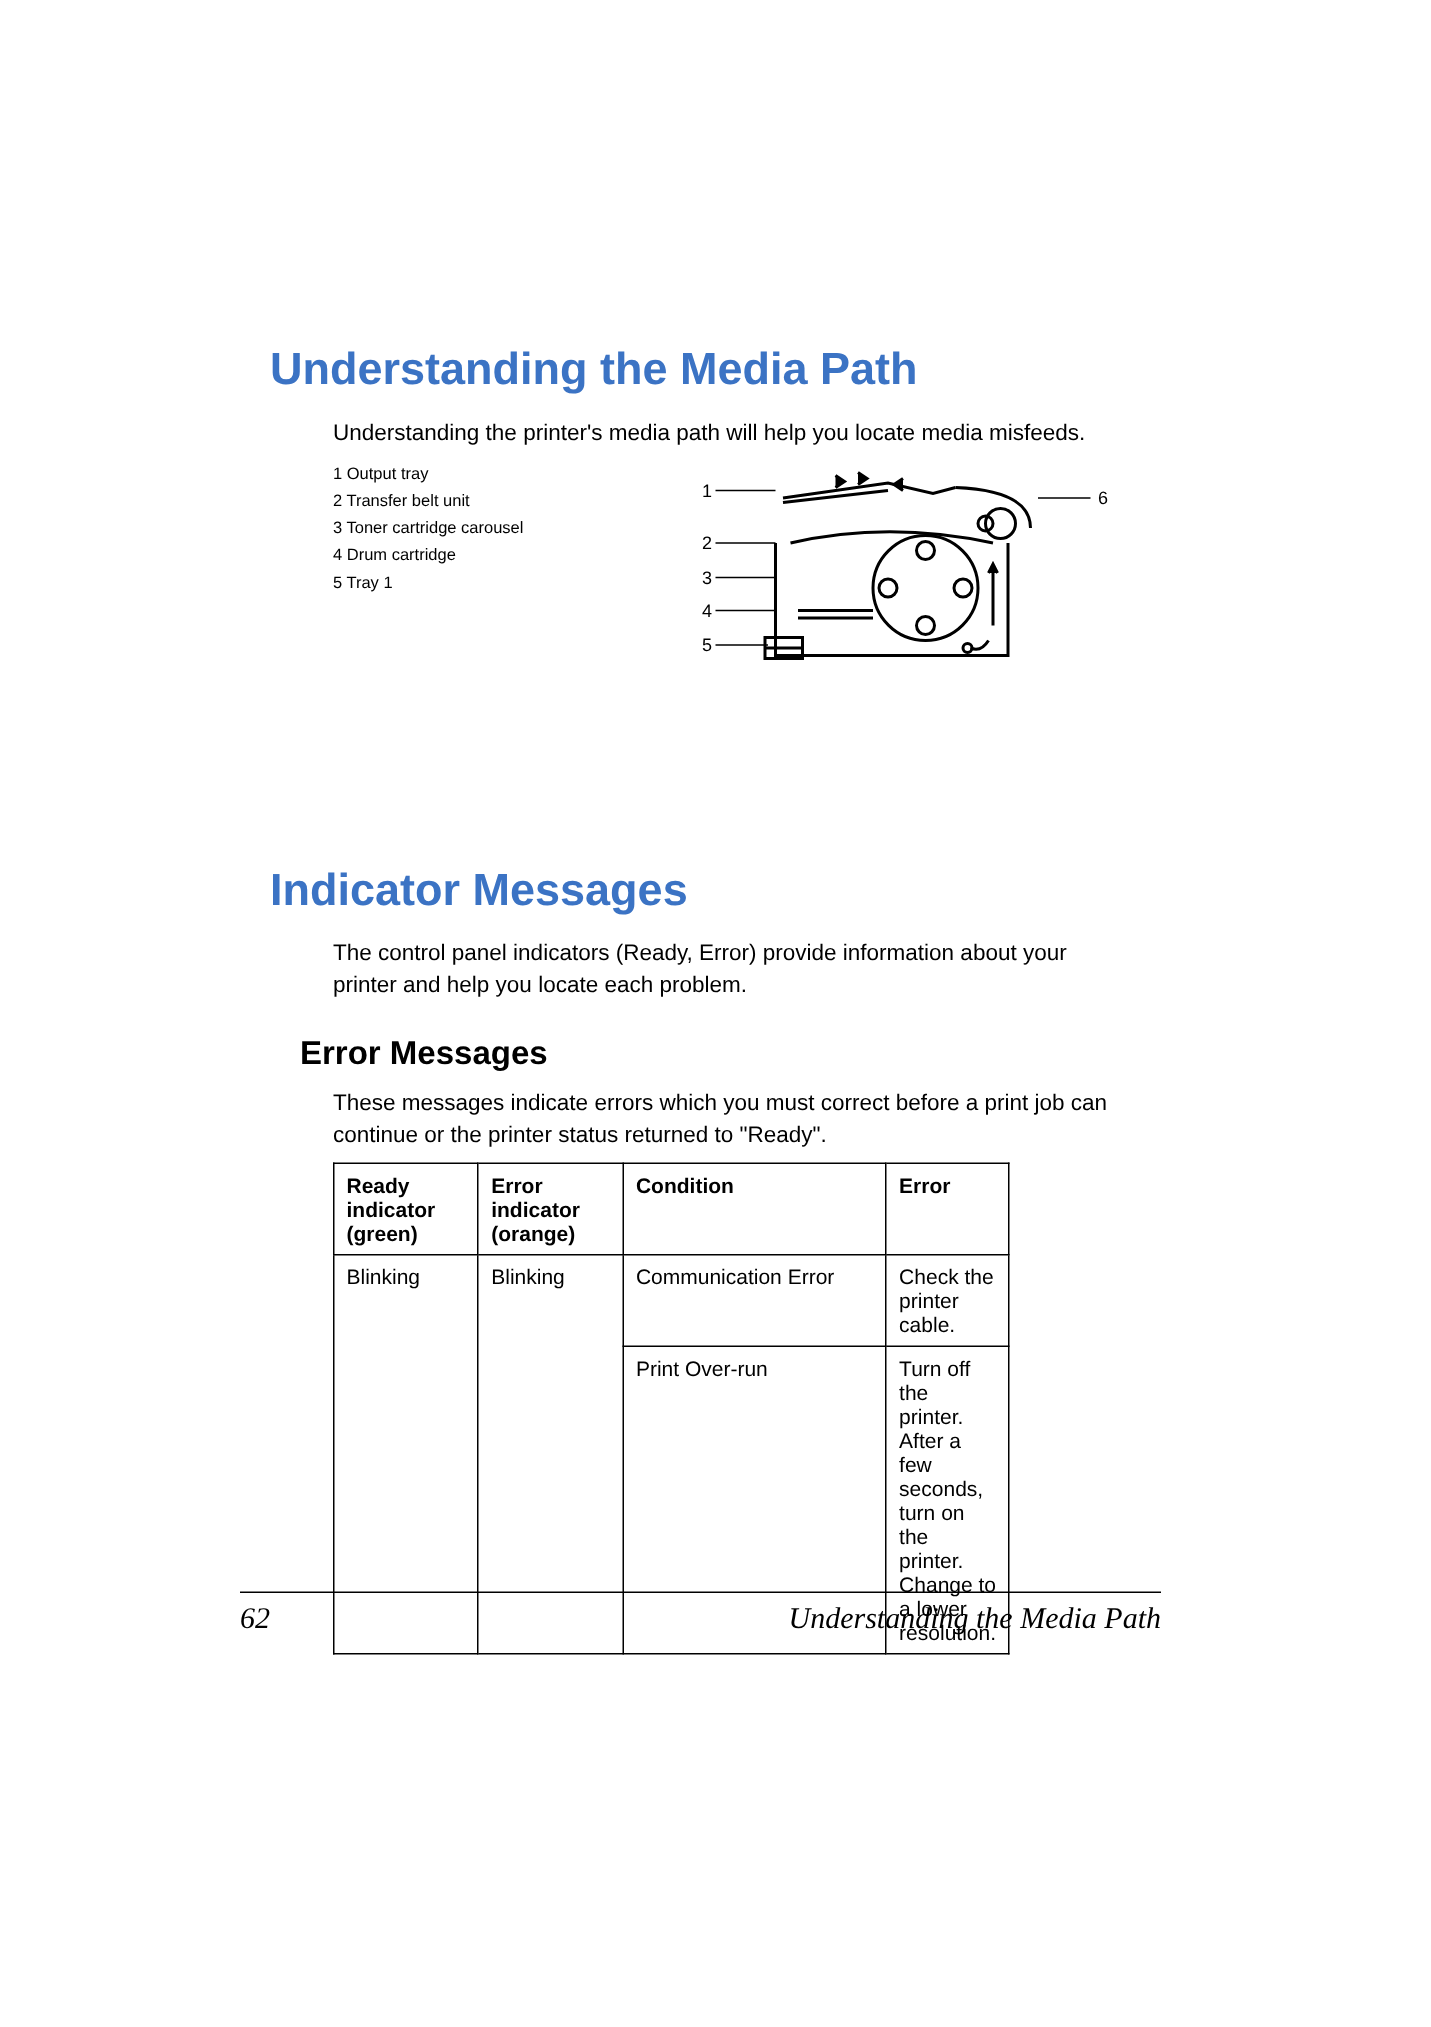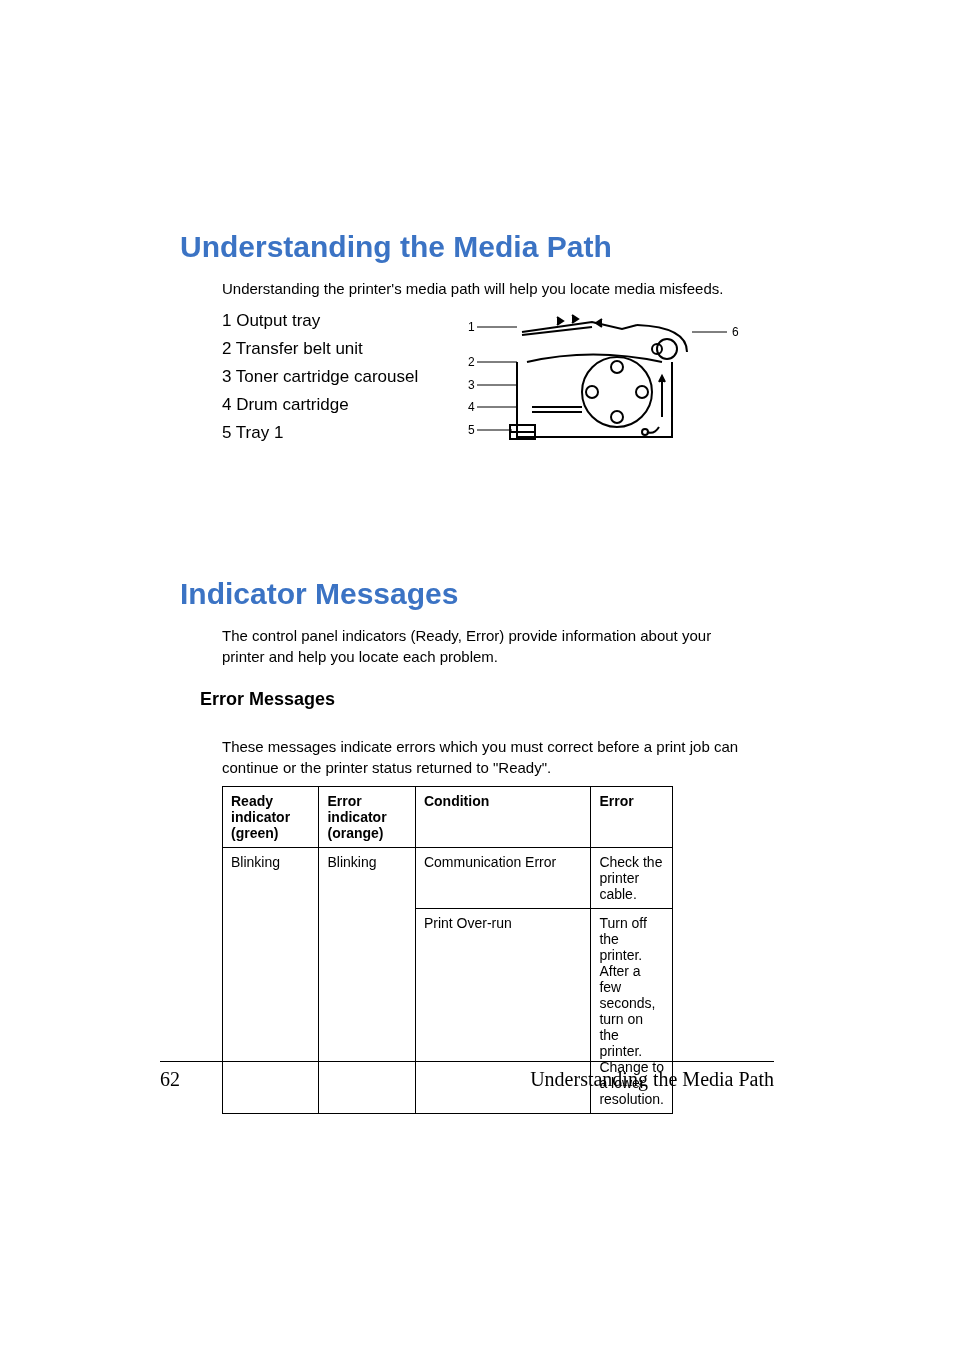--- a/index.html
+++ b/index.html
@@ -28,41 +28,41 @@
     margin: 0 0 8px 42px;
     max-width: 520px;
   }
   .media-section {
     display: flex;
     align-items: flex-start;
     margin-left: 42px;
     gap: 20px;
   }
   .list {
-    font-size: 17px;
+    font-size: 11px;
     line-height: 1.65;
     flex: 0 0 auto;
     width: 220px;
   }
   .list div { white-space: nowrap; }
   .diagram-wrap {
     position: relative;
     width: 280px;
     height: 160px;
   }
   .diagram-wrap svg {
     display: block;
   }
   .heading1.second {
     margin-top: 110px;
   }
   .subheading {
-    font-size: 18px;
+    font-size: 22px;
     font-weight: bold;
-    margin: 22px 0 26px 20px;
+    margin: 22px 0 10px 20px;
   }
   table.msg {
     border-collapse: collapse;
     margin-left: 42px;
     width: 451px;
     font-size: 14px;
   }
   table.msg th, table.msg td {
     border: 1px solid #000;
     padding: 6px 8px;
@@ -74,20 +74,21 @@
   }
   .footer {
     position: absolute;
     left: 160px;
     right: 180px;
     bottom: 260px;
     border-top: 1px solid #000;
     padding-top: 6px;
     display: flex;
     justify-content: space-between;
+    font-style: italic;
     font-size: 20px;
     font-family: "Times New Roman", Times, serif;
   }
 </style>
 </head>
 <body>
 
 <div class="page">
 
   <h1 class="heading1">Understanding the Media Path</h1>

